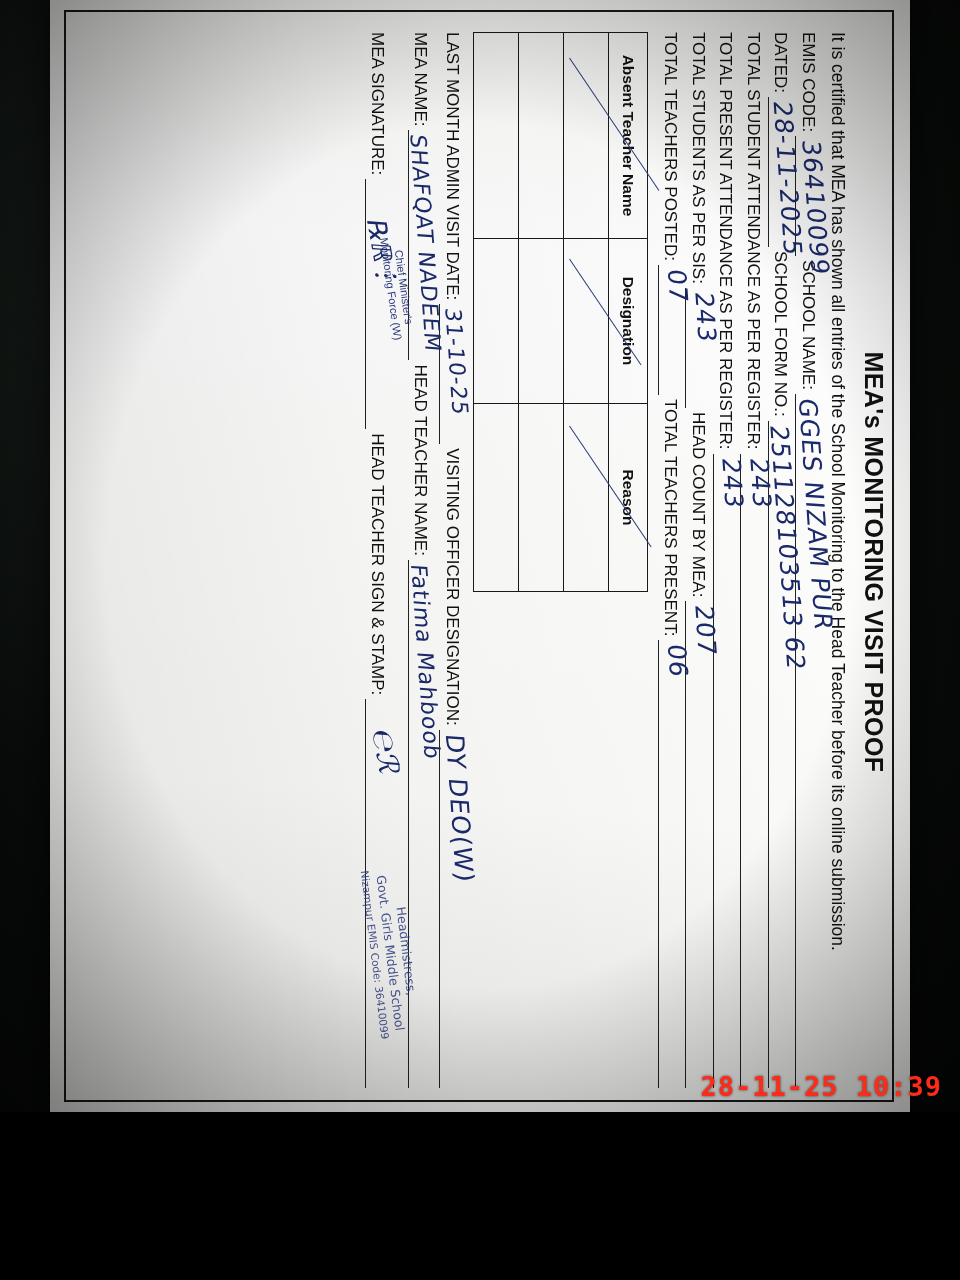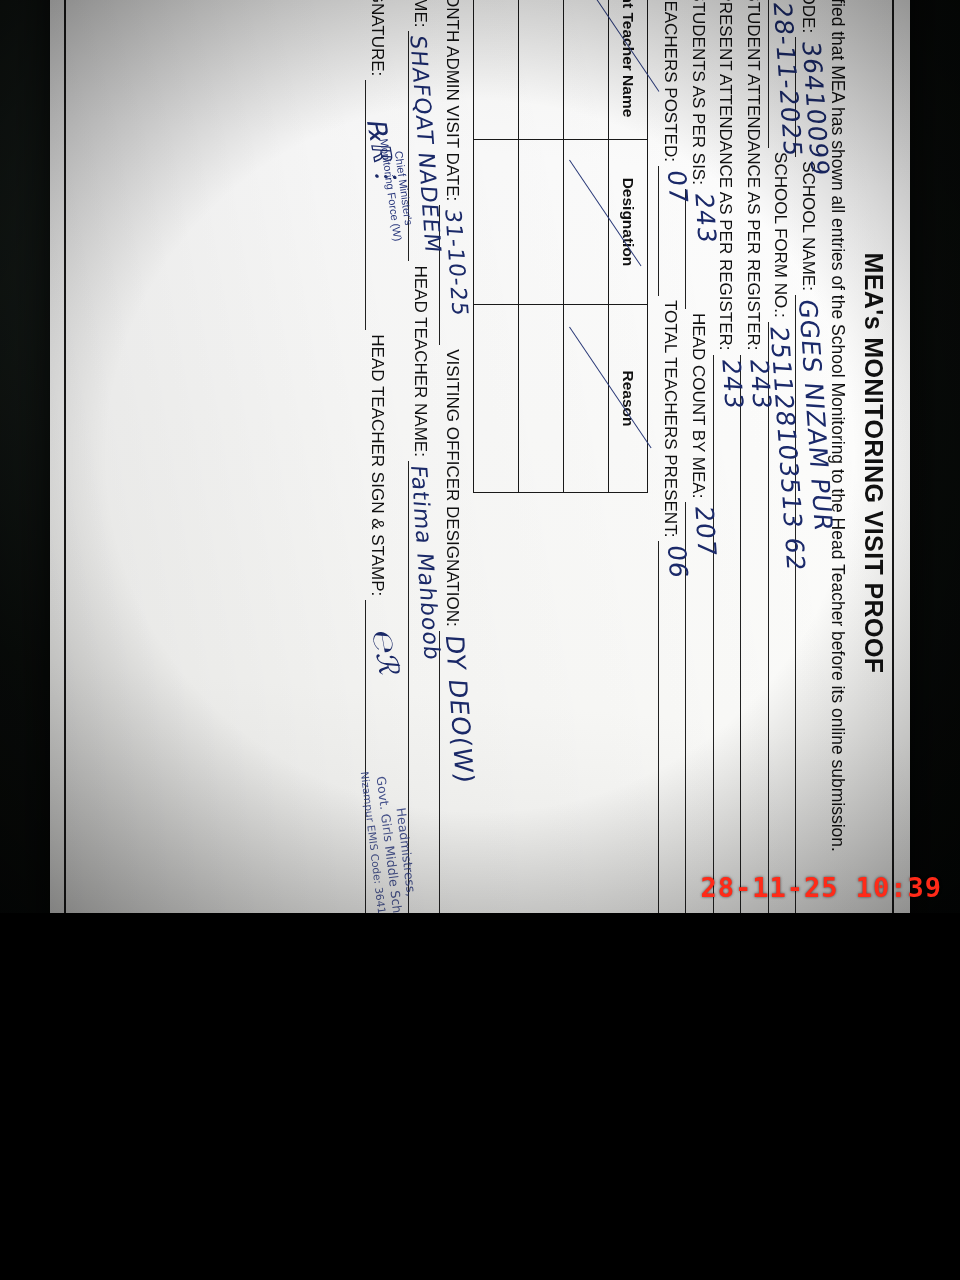--- a/index.html
+++ b/index.html
@@ -10,21 +10,21 @@
   body {
     width: 960px;
     height: 1280px;
     overflow: hidden;
     font-family: "Liberation Sans", sans-serif;
   }
 
   #photo {
     position: relative;
     width: 960px;
-    height: 913px;
+    height: 1112px;
     background: #ffffff;
     overflow: hidden;
   }
 
   
   #photo::before {
     content: "";
     position: absolute;
     inset: 0;
     background:

